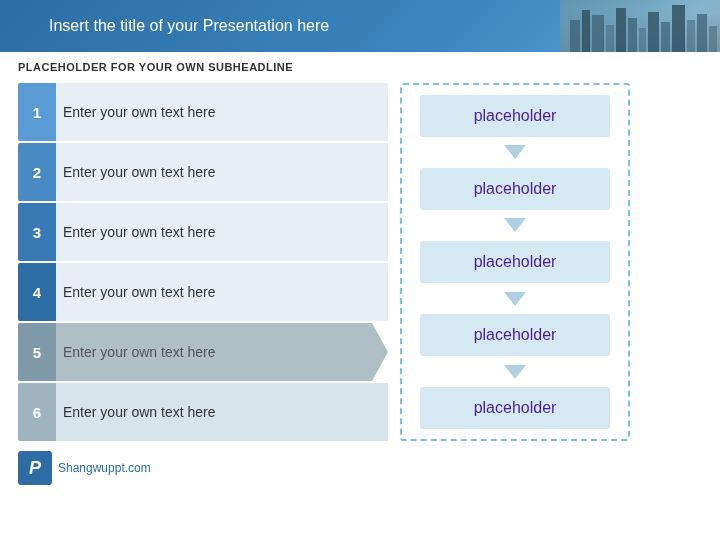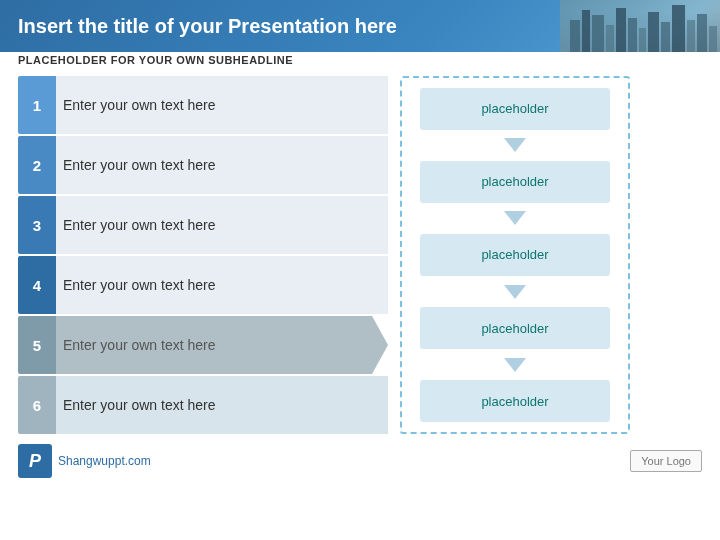--- a/index.html
+++ b/index.html
@@ -19,22 +19,23 @@
       background: linear-gradient(135deg, #2e6da4 0%, #3a85c0 60%, #5ba3d9 100%);
     }
     .header-title {
       display: flex;
       align-items: center;
       padding: 0 18px;
       flex: 1;
     }
     .header-title span {
       color: #fff;
-      font-size: 20px;
-      font-weight: bold;
+      font-size: 16px;
+      font-weight: normal;
+      margin-left: 31px;
     }
     .header-image {
       width: 160px;
       height: 52px;
       background: linear-gradient(135deg, #4a7da0 0%, #6a9fbf 40%, #8fbfdf 70%, #aaa 100%);
       position: relative;
       overflow: hidden;
     }
     .header-image::before {
       content: '';
@@ -45,21 +46,21 @@
     }
     
     .city-overlay {
       position: absolute;
       bottom: 0; left: 0;
       width: 100%; height: 100%;
     }
 
     
     .subheadline {
-      padding: 2px 18px 6px 18px;
+      padding: 9px 18px 6px 18px;
       font-size: 11px;
       font-weight: bold;
       color: #333;
       letter-spacing: 0.5px;
     }
 
     
     .main {
       display: flex;
       padding: 4px 18px 0 18px;
@@ -144,22 +145,22 @@
     }
 
     .placeholder-box {
       width: 190px;
       height: 42px;
       background: #d6e8f2;
       border-radius: 3px;
       display: flex;
       align-items: center;
       justify-content: center;
-      font-size: 13px;
-      color: #0f766e;
+      font-size: 16px;
+      color: #4c1d95;
       position: relative;
     }
 
     .arrow-down {
       width: 0;
       height: 0;
       border-left: 11px solid transparent;
       border-right: 11px solid transparent;
       border-top: 14px solid #b0cfe0;
       margin: 1px 0;
@@ -285,16 +286,13 @@
 
 <div class="footer">
   <div class="logo-area">
     <div class="logo-icon">
       <span>P</span>
     </div>
     <a class="logo-link">
       <span>Shangwuppt.com</span>
     </a>
   </div>
-  <div class="your-logo-box">
-    <span>Your Logo</span>
-  </div>
 </div>
 
 </body></html>

